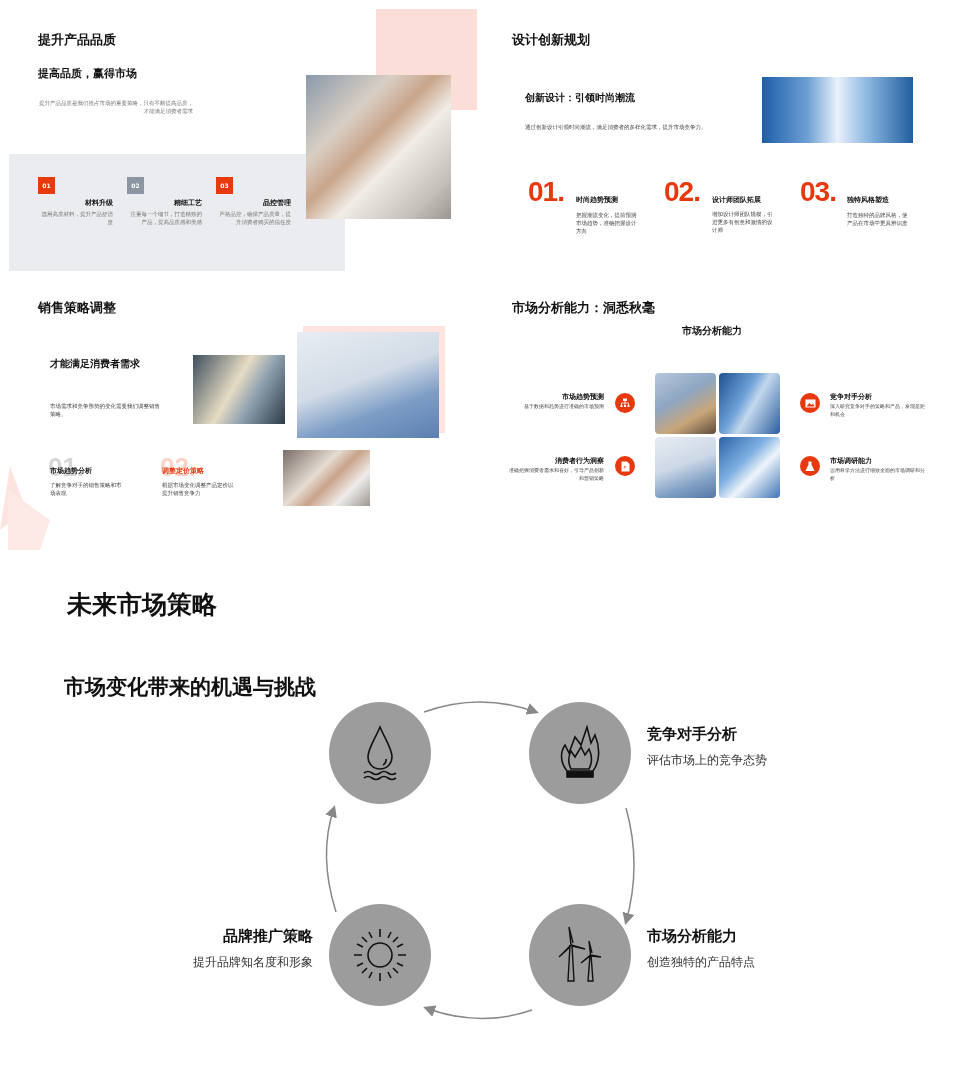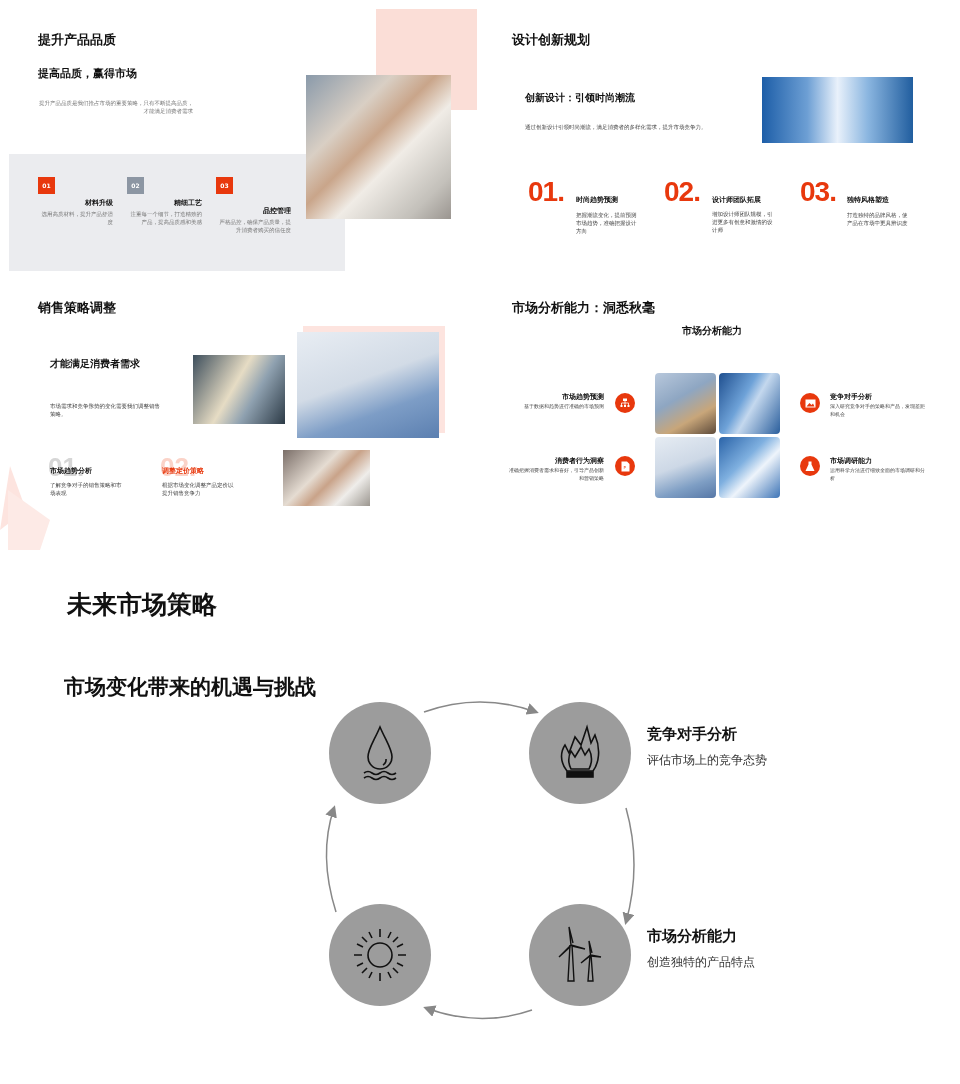--- a/index.html
+++ b/index.html
@@ -60,21 +60,21 @@
     <div class="bold7" style="margin-top:4px;">材料升级</div>
     <div class="tiny" style="margin-top:2px;">选用高质材料，提升产品舒适度</div>
   </div>
   <div class="abs" style="left:127px;top:177px;width:75px;">
     <div class="badge gray">02</div>
     <div class="bold7" style="margin-top:4px;">精细工艺</div>
     <div class="tiny" style="margin-top:2px;">注重每一个细节，打造精致的产品，提高品质感和美感</div>
   </div>
   <div class="abs" style="left:216px;top:177px;width:75px;">
     <div class="badge red">03</div>
-    <div class="bold7" style="margin-top:12px;">品控管理</div>
+    <div class="bold7" style="margin-top:4px;">品控管理</div>
     <div class="tiny" style="margin-top:2px;">严格品控，确保产品质量，提升消费者购买的信任度</div>
   </div>
 </div>
 
 <div class="slide" id="s2">
   <div class="abs title-sm" style="left:32px;top:31px;">设计创新规划</div>
   <div class="abs" style="left:45px;top:91px;font-size:10px;font-weight:bold;">创新设计：引领时尚潮流</div>
   <div class="abs tiny-dark" style="left:45px;top:123px;">通过创新设计引领时尚潮流，满足消费者的多样化需求，提升市场竞争力。</div>
   <div class="abs s2-photo"></div>
 
@@ -212,20 +212,24 @@
       <path d="M10 48 C2 38 4 28 8 22 L12 30 L18 14 L24 22 L30 4 L34 20 L38 12 C44 26 42 40 36 48 z"></path>
       <path d="M14 46 C10 38 12 32 14 28 L18 34 L24 24 L28 32 L32 26 C36 34 34 42 32 46 z"></path>
       <rect x="10" y="49" width="26" height="5" fill="#111"></rect>
     </svg>
   </div>
   <div class="abs" style="left:647px;top:170px;width:140px;">
     <div class="lbl-title">竞争对手分析</div>
     <div class="lbl-desc">评估市场上的竞争态势</div>
   </div>
 
+  <div class="abs" style="left:180px;top:372px;width:133px;text-align:right;">
+    <div class="lbl-title">品牌推广策略</div>
+    <div class="lbl-desc">提升品牌知名度和形象</div>
+  </div>
   <div class="abs bigcircle" style="left:329px;top:349px;">
     <svg width="56" height="56" viewBox="0 0 56 56" fill="none" stroke="#111" stroke-width="1.6">
       <circle cx="28" cy="28" r="12"></circle>
       <path d="M28 2v8M28 46v8M2 28h8M46 28h8M10 10l5 5M41 41l5 5M10 46l5-5M41 15l5-5M17 5l3 6M36 45l3 6M5 17l6 3M45 36l6 3M5 39l6-3M45 20l6-3M17 51l3-6M36 11l3-6"></path>
     </svg>
   </div>
 
   <div class="abs bigcircle" style="left:529px;top:349px;">
     <svg width="50" height="60" viewBox="0 0 50 60" fill="none" stroke="#111" stroke-width="1.4">
       <path d="M15 20 L13 56 L19 56 L17 20"></path>

